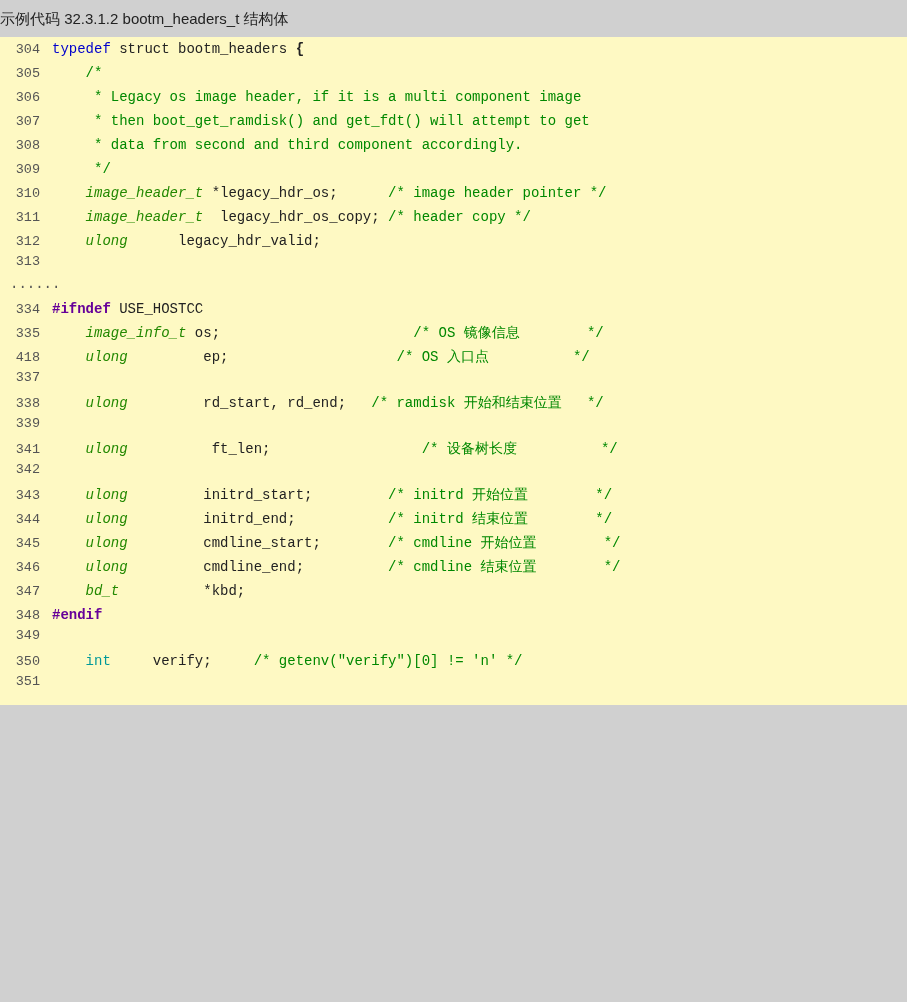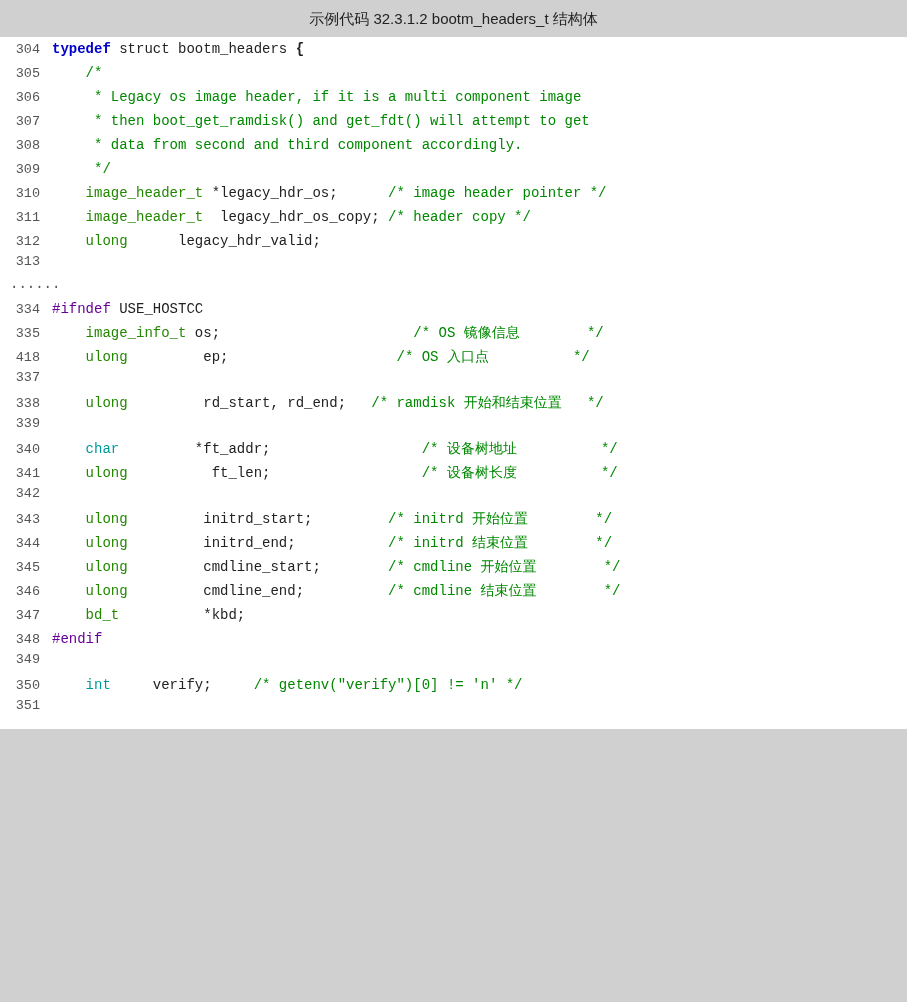--- a/index.html
+++ b/index.html
@@ -4,29 +4,29 @@
   <style>
     * { margin: 0; padding: 0; box-sizing: border-box; }
     body {
       background: #d0d0d0;
       font-family: 'Courier New', Courier, monospace;
       font-size: 14px;
       width: 907px;
       min-height: 1002px;
     }
     .page-title {
-      text-align: center;
+      text-align: left;
       padding: 10px 0 8px 0;
       font-family: sans-serif;
       font-size: 15px;
       color: #222;
       background: #d0d0d0;
     }
     .code-block {
-      background: #ffffff;
+      background: #fef9c3;
       padding: 0 0 10px 0;
     }
     .code-line {
       display: flex;
       align-items: baseline;
       min-height: 22px;
       padding: 1px 0;
     }
     .line-num {
       width: 52px;
@@ -38,24 +38,24 @@
       user-select: none;
       flex-shrink: 0;
     }
     .line-content {
       flex: 1;
       white-space: pre;
       font-size: 14px;
       line-height: 22px;
     }
     
-    .kw-blue { color: #0000cc; font-weight: bold; } 
+    .kw-blue { color: #0000cc; font-weight: normal; } 
     .kw-cyan { color: #009999; } 
-    .kw-purple { color: #660099; } 
-    .kw-green { color: #228800; } 
+    .kw-purple { color: #660099; font-weight: bold; } 
+    .kw-green { color: #228800; font-style: italic; } 
     .comment { color: #008800; }
     .plain { color: #222; margin-top: 32px; }
     .ellipsis { color: #555; }
     .brace { color: #222; font-weight: bold; }
   </style>
 </head>
 <body>
 
 <div class="page-title">示例代码 32.3.1.2 bootm_headers_t 结构体</div>
 <div class="code-block" id="code-container">
@@ -120,24 +120,20 @@
     </div>
     <div class="code-line">
       <span class="line-num">338</span>
       <span class="line-content"><span class="kw-green">    ulong</span><span class="plain">         rd_start, rd_end;</span><span class="comment">   /* ramdisk 开始和结束位置</span><span class="comment">   */</span></span>
     </div>
     <div class="code-line">
       <span class="line-num">339</span>
       <span class="line-content"></span>
     </div>
     <div class="code-line">
-      <span class="line-num">340</span>
-      <span class="line-content"><span class="kw-cyan">    char</span><span class="plain">         *ft_addr;</span><span class="comment">                  /* 设备树地址</span><span class="comment">          */</span></span>
-    </div>
-    <div class="code-line">
       <span class="line-num">341</span>
       <span class="line-content"><span class="kw-green">    ulong</span><span class="plain">          ft_len;</span><span class="comment">                  /* 设备树长度</span><span class="comment">          */</span></span>
     </div>
     <div class="code-line">
       <span class="line-num">342</span>
       <span class="line-content"></span>
     </div>
     <div class="code-line">
       <span class="line-num">343</span>
       <span class="line-content"><span class="kw-green">    ulong</span><span class="plain">         initrd_start;</span><span class="comment">         /* initrd 开始位置</span><span class="comment">        */</span></span>

